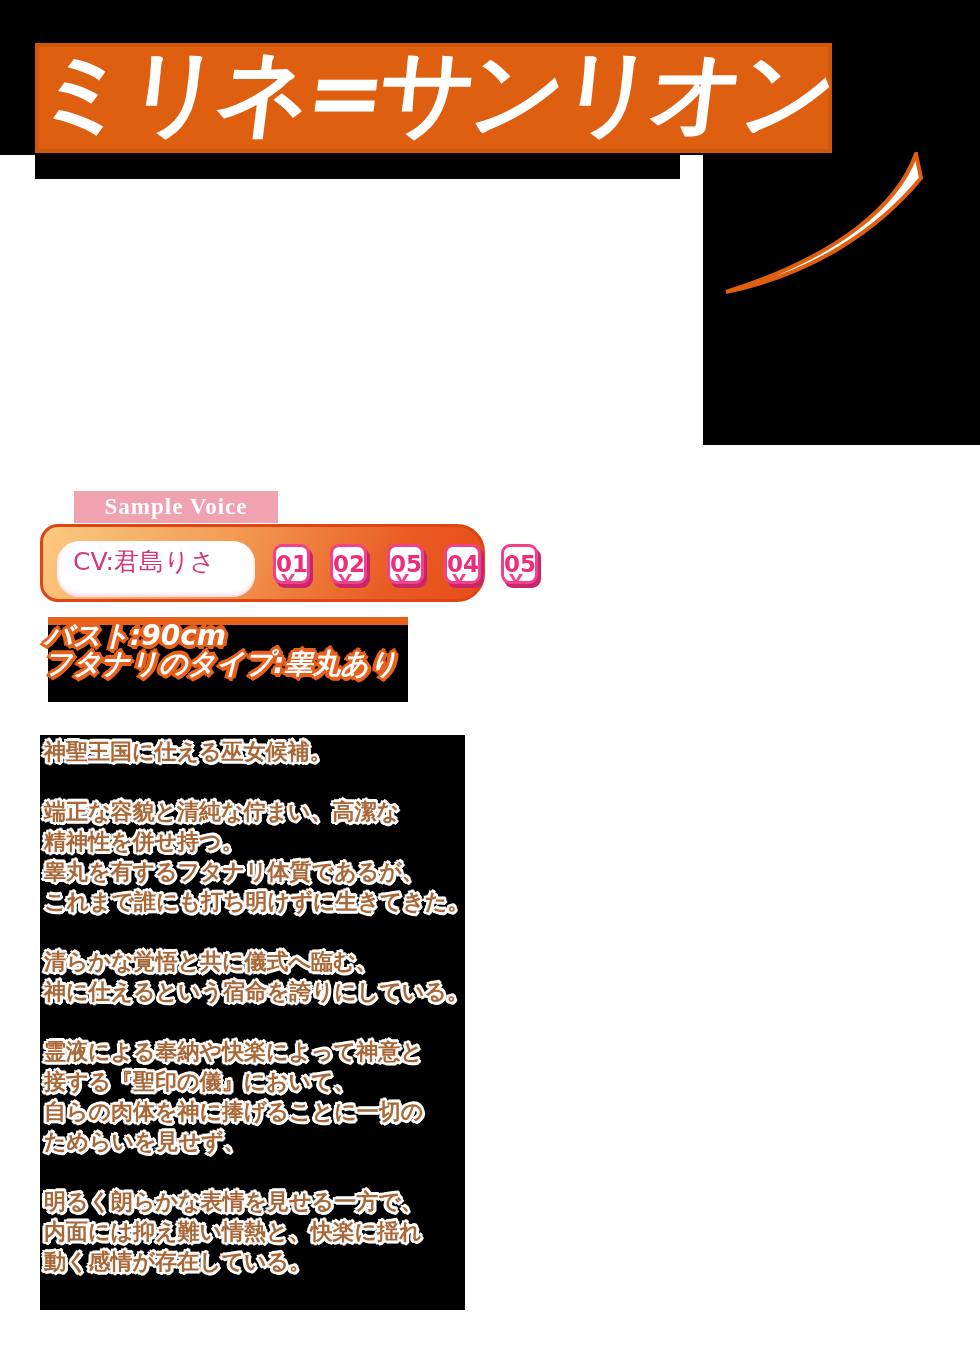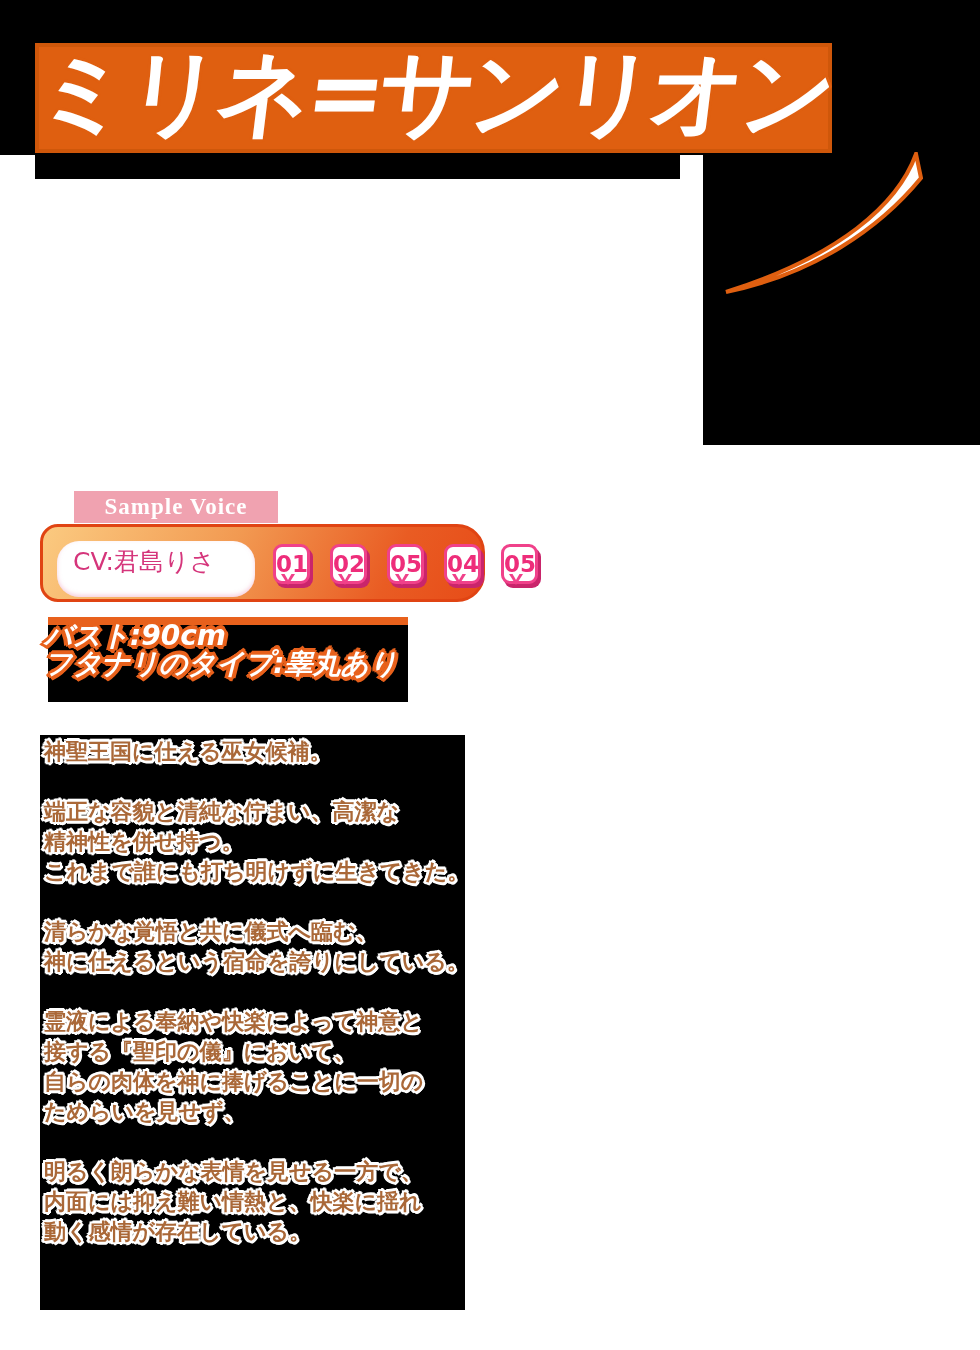--- a/index.html
+++ b/index.html
@@ -127,20 +127,21 @@
   <div class="abs" id="profile-lines">
 
       <div class="profile-line">神聖王国に仕える巫女候補。</div>
 
       <div class="profile-line"></div>
 
       <div class="profile-line">端正な容貌と清純な佇まい、高潔な</div>
 
       <div class="profile-line">精神性を併せ持つ。</div>
 
+      <div class="profile-line">睾丸を有するフタナリ体質であるが、</div>
 
       <div class="profile-line">これまで誰にも打ち明けずに生きてきた。</div>
 
       <div class="profile-line"></div>
 
       <div class="profile-line">清らかな覚悟と共に儀式へ臨む、</div>
 
       <div class="profile-line">神に仕えるという宿命を誇りにしている。</div>
 
       <div class="profile-line"></div>

